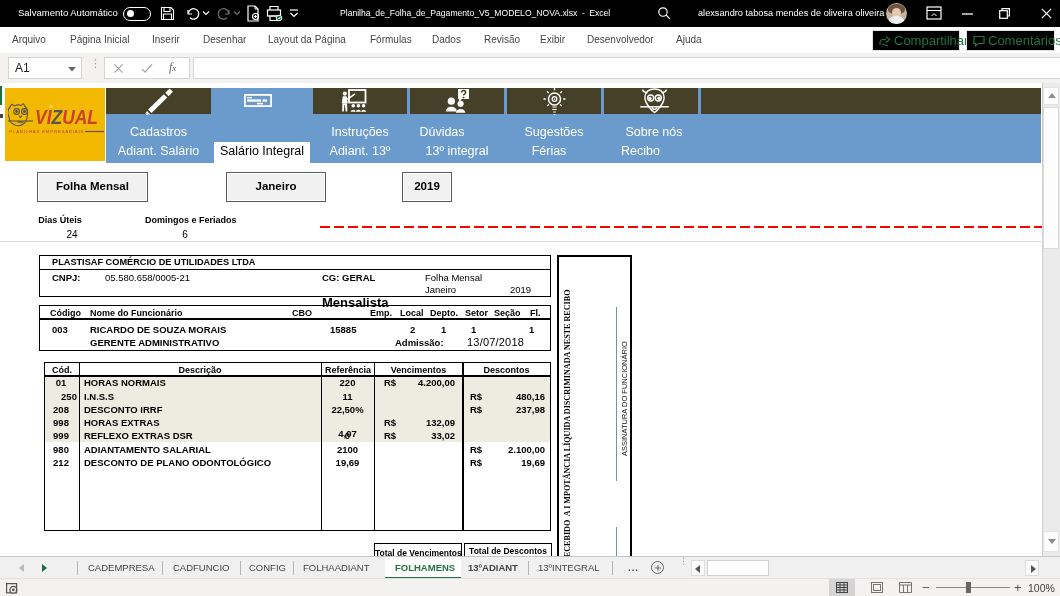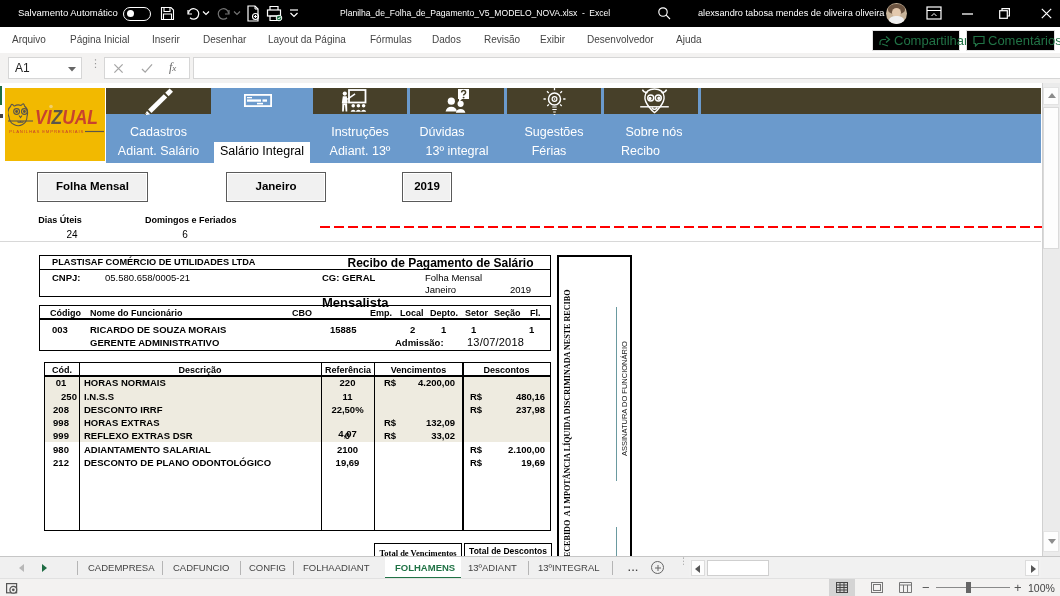--- a/index.html
+++ b/index.html
@@ -271,21 +271,20 @@
     <div class="abs shead" style="left:20px;top:132px;width:80px;text-align:center;">Dias Úteis</div>
     <div class="abs" style="left:32px;top:145.5px;width:80px;text-align:center;font-size:10px;">24</div>
     <div class="abs shead" style="left:145px;top:132px;width:90px;text-align:center;">Domingos e Feriados</div>
     <div class="abs" style="left:145px;top:145.5px;width:80px;text-align:center;font-size:10px;">6</div>
     <div class="abs" style="left:320px;top:143px;width:725px;height:2px;background:repeating-linear-gradient(90deg,#f00 0 10px,transparent 10px 14px);"></div>
     <div class="abs" style="left:0;top:158px;width:1041px;height:1px;background:#d8d8d8;"></div>
 
     <div class="abs" style="left:39px;top:172px;width:512px;height:42px;border:1.5px solid #000;box-sizing:border-box;"></div>
     <div class="abs" style="left:39px;top:185.5px;width:512px;height:1.5px;background:#000;"></div>
     <div class="abs mono" style="left:52px;top:174px;font-size:9.2px;">PLASTISAF COMÉRCIO DE UTILIDADES LTDA</div>
-    <div class="abs" style="left:330px;top:172.5px;width:221px;text-align:center;font-size:12px;font-weight:bold;">Recibo de Pagamento de Salário</div>
     <div class="abs mono" style="left:52px;top:188.5px;font-size:9.5px;">CNPJ:</div>
     <div class="abs" style="left:105px;top:188.5px;font-size:9.5px;">05.580.658/0005-21</div>
     <div class="abs mono" style="left:322px;top:188.5px;font-size:9.5px;">CG: GERAL</div>
     <div class="abs mono" style="left:425px;top:188.5px;font-size:9.5px;font-weight:normal;">Folha Mensal</div>
     <div class="abs mono" style="left:322px;top:212px;font-size:13px;">Mensalista</div>
     <div class="abs mono" style="left:425px;top:200.5px;font-size:9.5px;font-weight:normal;">Janeiro</div>
     <div class="abs mono" style="left:510px;top:200.5px;font-size:9.5px;font-weight:normal;">2019</div>
 
     <div class="abs" style="left:39px;top:222px;width:512px;height:46px;border:1.5px solid #000;box-sizing:border-box;"></div>
     <div class="abs" style="left:39px;top:235px;width:512px;height:1.5px;background:#000;"></div>
@@ -366,21 +365,21 @@
         <i style="left:470px;width:75px;text-align:right;">2.100,00</i>
       </div>
     <div class="row mono" style="top:373.5px;">
         <i style="left:44px;width:34px;text-align:center;">212</i>
         <i style="left:84px;">DESCONTO DE PLANO ODONTOLÓGICO</i>
         <i style="left:321px;width:53px;text-align:center;">19,69</i>
         <i style="left:470px;">R$</i>
         <i style="left:470px;width:75px;text-align:right;">19,69</i>
       </div>
 
-    <div class="abs" style="left:374px;top:460px;width:88px;height:16px;border:1px solid #000;background:#fff;box-sizing:border-box;text-align:center;font-weight:bold;font-size:8.5px;padding-top:4px;white-space:nowrap;font-family:Liberation Serif, serif;">Total de Vencimentos</div>
+    <div class="abs" style="left:374px;top:460px;width:88px;height:16px;border:1px solid #000;background:#fff;box-sizing:border-box;text-align:center;font-weight:bold;font-size:8.5px;padding-top:4px;white-space:nowrap;">Total de Vencimentos</div>
     <div class="abs" style="left:464px;top:460px;width:88px;height:16px;border:1px solid #000;background:#fff;box-sizing:border-box;text-align:center;font-weight:bold;font-size:8.5px;padding-top:2px;white-space:nowrap;">Total de Descontos</div>
 
     <div class="abs" style="left:557px;top:172px;width:75px;height:320px;border:2px solid #000;box-sizing:border-box;"></div>
     <div class="abs" style="left:563px;top:199px;width:15px;height:281px;writing-mode:vertical-rl;transform:rotate(180deg);font-family:'Liberation Serif',serif;font-weight:bold;font-size:8.1px;white-space:nowrap;">RECEBIDO&nbsp; A I MPOTÂNCIA LÍQUIDA DISCRIMINADA NESTE RECIBO</div>
     <div class="abs" style="left:616px;top:224px;width:1px;height:174px;background:#6a9aa0;"></div>
     <div class="abs" style="left:616px;top:444px;width:1px;height:29px;background:#6a9aa0;"></div>
     <div class="abs" style="left:620px;top:256px;width:11px;height:117px;writing-mode:vertical-rl;transform:rotate(180deg);font-size:7.5px;white-space:nowrap;color:#222;">ASSINATURA DO FUNCIONÁRIO</div>
 
     <div class="abs" style="left:1042px;top:0;width:1px;height:473px;background:#d0d0d0;"></div>
     <div class="abs" style="left:1043px;top:0;width:17px;height:473px;background:#ebebeb;"></div>
@@ -406,21 +405,21 @@
     <div class="stab" style="left:77px;width:1px;height:14px;top:4px;background:#b5b5b5;"></div>
     <div class="stab" style="left:88px;">CADEMPRESA</div>
     <div class="stab" style="left:162px;width:1px;height:14px;top:4px;background:#b5b5b5;"></div>
     <div class="stab" style="left:173px;">CADFUNCIO</div>
     <div class="stab" style="left:240px;width:1px;height:14px;top:4px;background:#b5b5b5;"></div>
     <div class="stab" style="left:249px;">CONFIG</div>
     <div class="stab" style="left:293px;width:1px;height:14px;top:4px;background:#b5b5b5;"></div>
     <div class="stab" style="left:303px;">FOLHAADIANT</div>
     <div style="position:absolute;left:385px;top:0;width:76px;height:22px;background:#fff;border-bottom:2px solid #217346;box-sizing:border-box;"></div>
     <div class="stab" style="left:395px;color:#217346;font-weight:bold;">FOLHAMENS</div>
-    <div class="stab" style="left:468px;">13ºADIANT</div>
+    <div class="stab" style="left:468px;font-weight:bold;">13ºADIANT</div>
     <div class="stab" style="left:528px;width:1px;height:14px;top:4px;background:#b5b5b5;"></div>
     <div class="stab" style="left:538px;">13ºINTEGRAL</div>
     <div class="stab" style="left:612px;width:1px;height:14px;top:4px;background:#b5b5b5;"></div>
     <div class="stab" style="left:628px;font-weight:bold;letter-spacing:1px;">...</div>
     <div style="position:absolute;left:651px;top:4px;width:13px;height:13px;border:1px solid #666;border-radius:50%;box-sizing:border-box;">
       <svg style="position:absolute;left:2.5px;top:2.5px;" width="6" height="6" viewBox="0 0 6 6">
           <path d="M3 0 v6 M0 3 h6" stroke="#666" stroke-width="1"></path>
         </svg>
     </div>
     <div class="stab" style="left:679px;top:2px;color:#999;font-size:9px;line-height:5px;">⋮</div>

